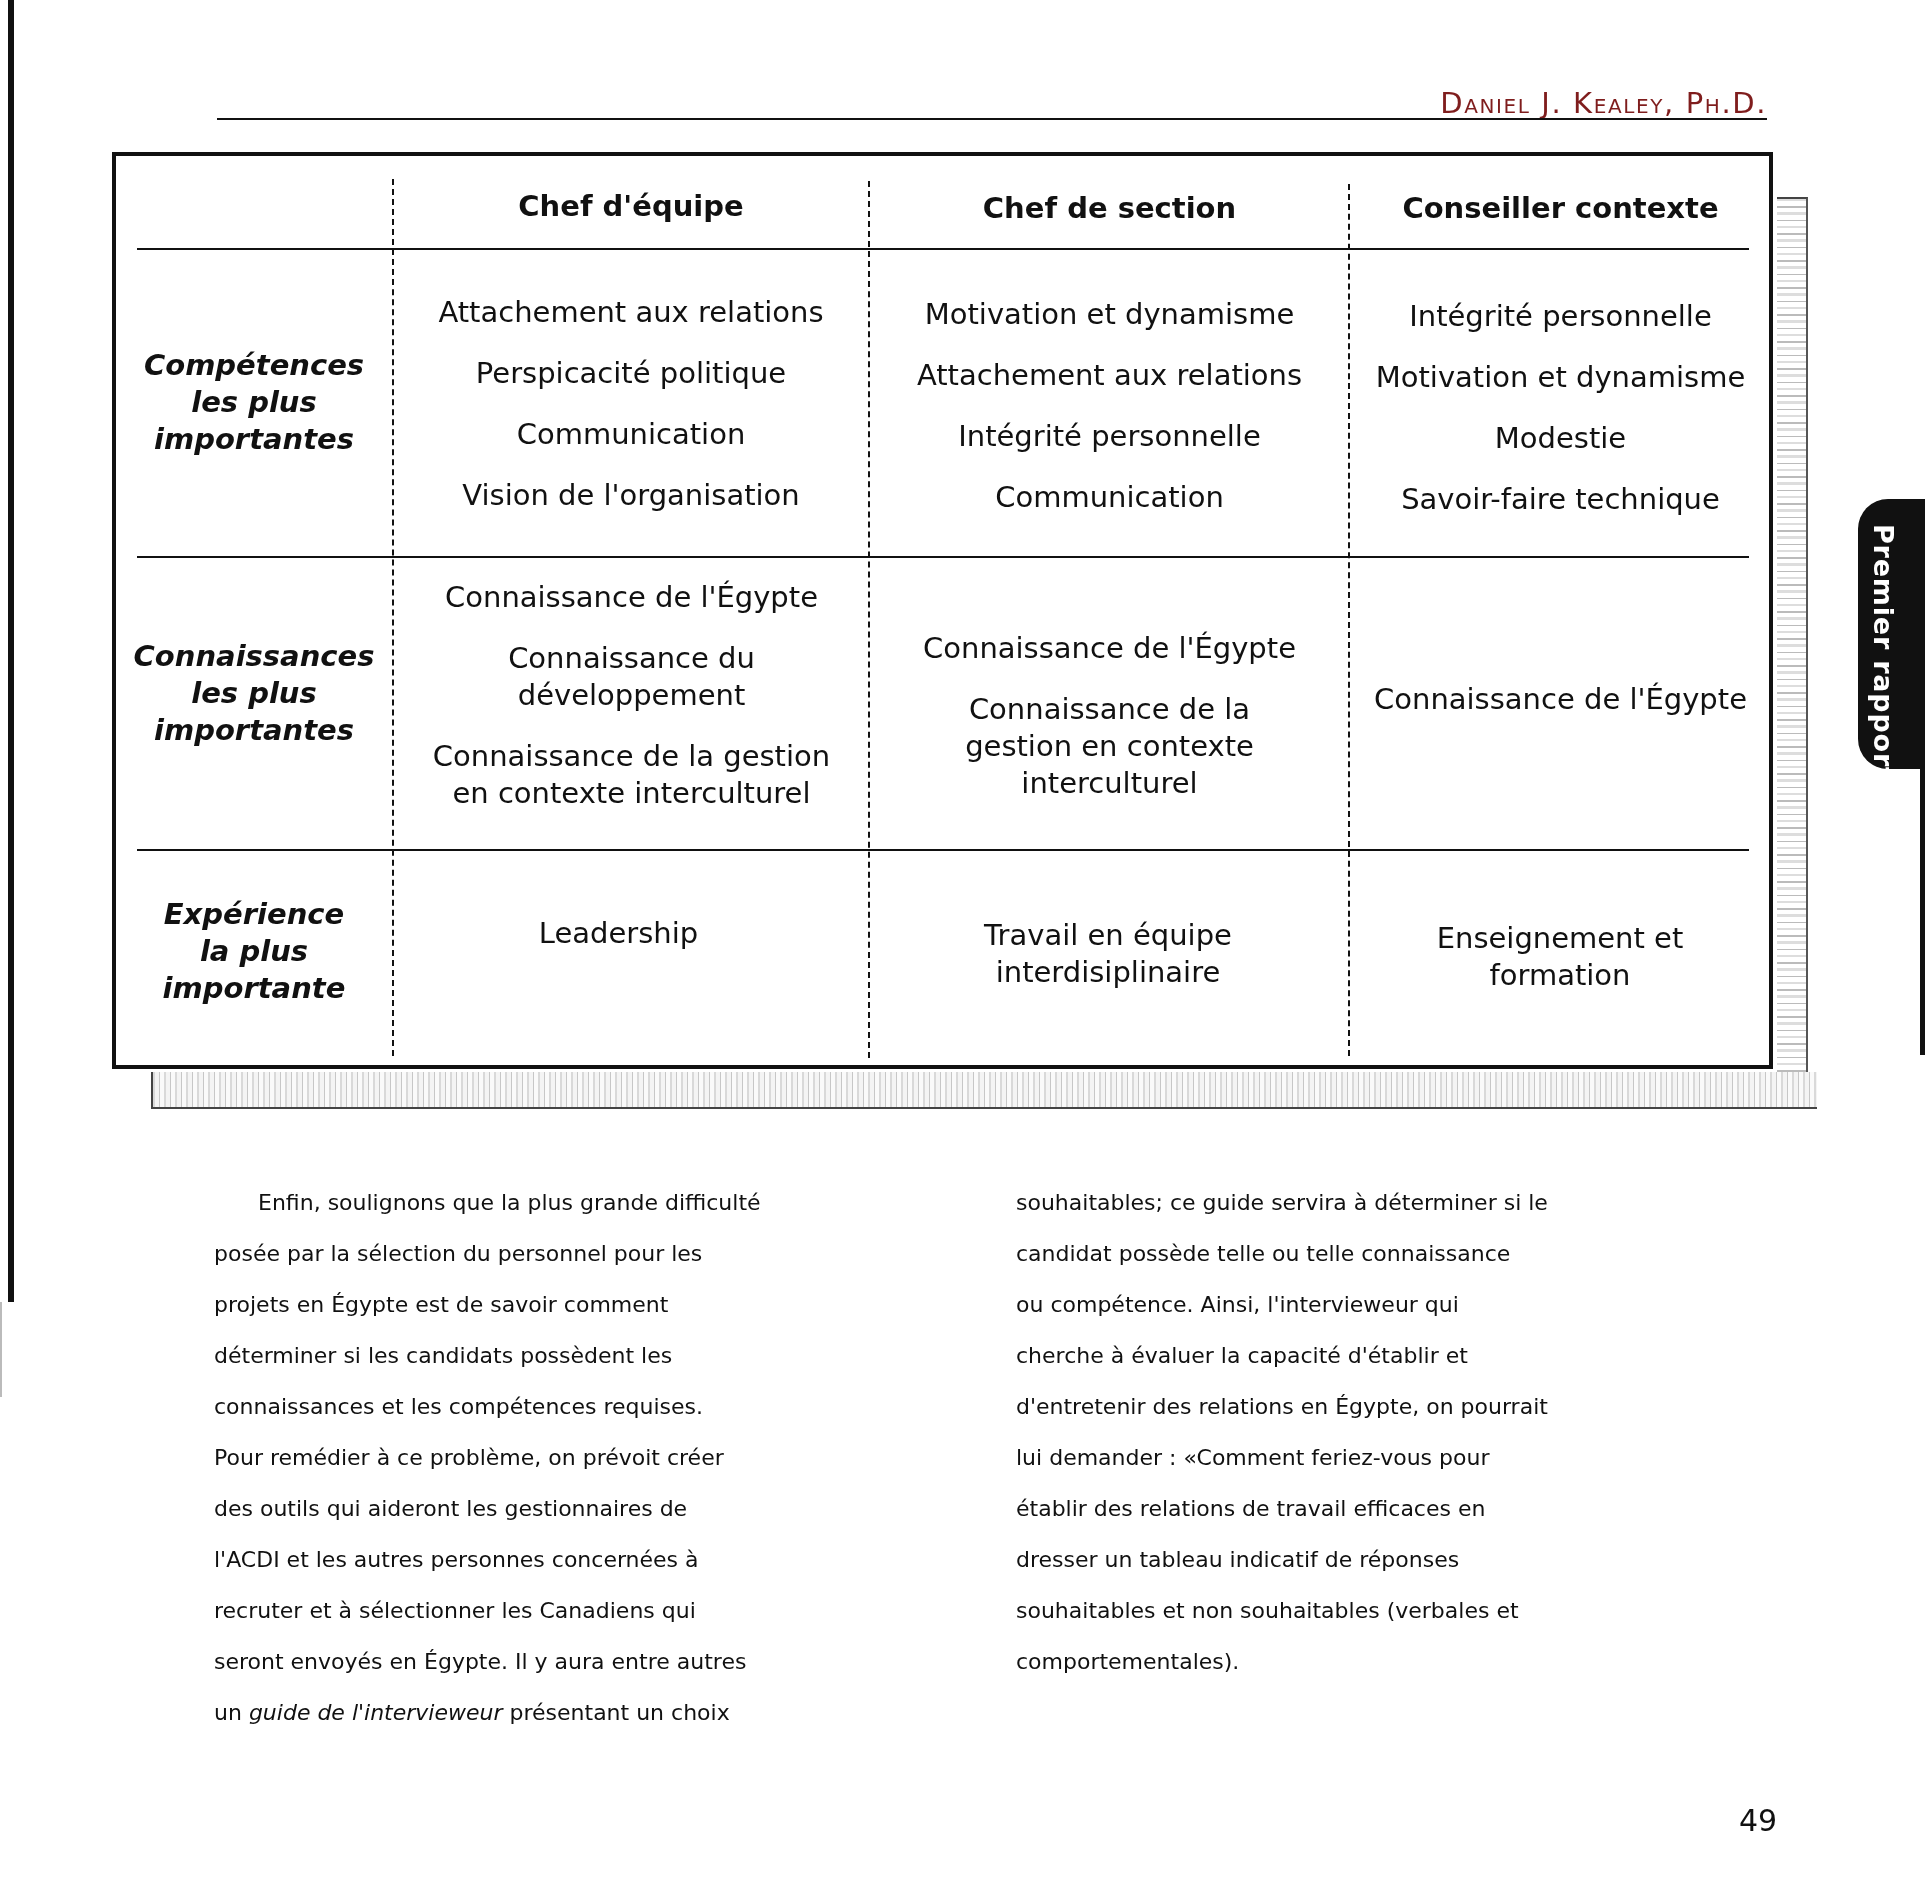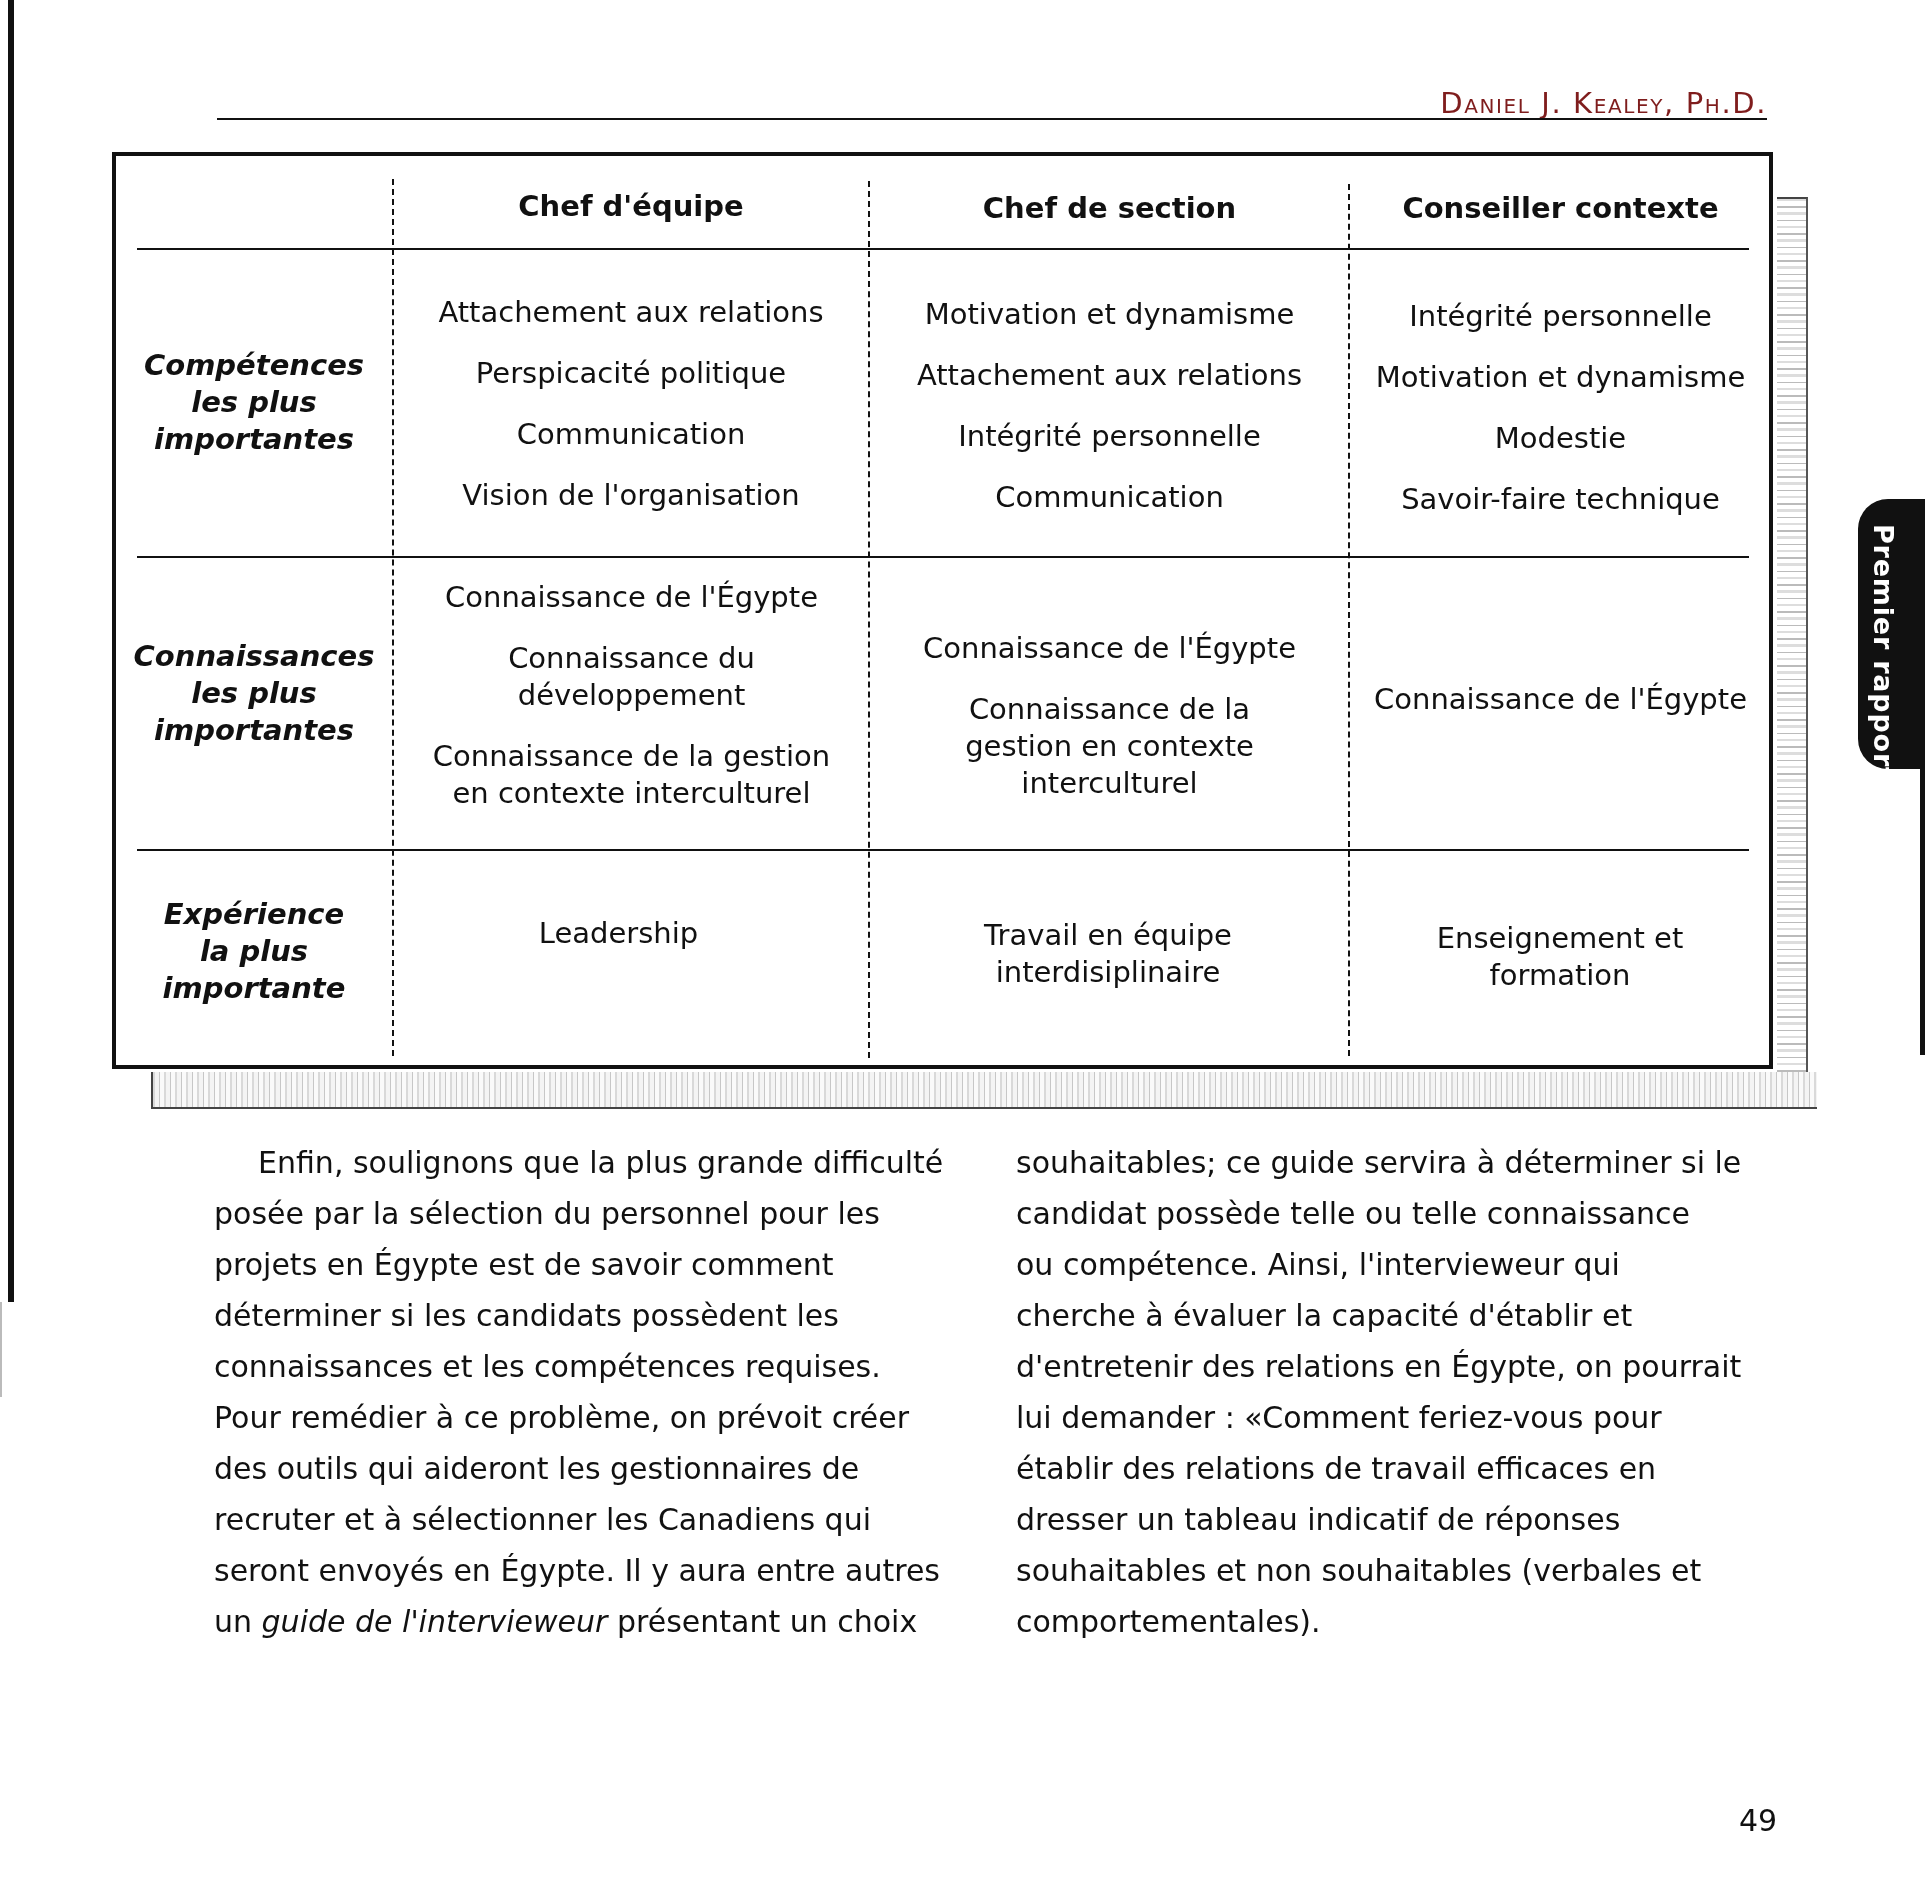--- a/index.html
+++ b/index.html
@@ -29,21 +29,21 @@
   .cell { position:absolute; text-align:center; font-size:29px; line-height:37px; }
   .cell .item { display:block; }
   .cell.spaced .item { margin-bottom:24px; }
 
   .tab { position:absolute; left:1858px; top:499px; width:67px; height:270px; background:#111;
          border-radius:30px 0 0 30px; }
   .tab-label { position:absolute; left:1868px; top:524px; color:#fff; font-weight:bold; font-size:27px;
                writing-mode:vertical-rl; letter-spacing:0.8px; }
   .right-bar { position:absolute; left:1920px; top:769px; width:5.6px; height:286px; background:#111; }
 
-  .body-col { position:absolute; top:1137px; width:762px; font-size:30px; line-height:51px; }
+  .body-col { position:absolute; top:1177px; width:762px; font-size:22px; line-height:51px; }
   .body-col p { margin:0; }
   .body-col .line { display:block; white-space:nowrap; }
   .indent { padding-left:44px; }
   .page-num { position:absolute; left:1739px; top:1803px; font-size:30px; }
 </style>
 </head>
 <body>
 
 <div class="scan-edge-left"></div>
 <div class="scan-edge-left-thin"></div>
@@ -131,20 +131,21 @@
 
 <div class="body-col" style="left:214px;">
   <p>
     <span class="line indent">Enfin, soulignons que la plus grande difficulté</span>
     <span class="line">posée par la sélection du personnel pour les</span>
     <span class="line">projets en Égypte est de savoir comment</span>
     <span class="line">déterminer si les candidats possèdent les</span>
     <span class="line">connaissances et les compétences requises.</span>
     <span class="line">Pour remédier à ce problème, on prévoit créer</span>
     <span class="line">des outils qui aideront les gestionnaires de</span>
+    <span class="line">l'ACDI et les autres personnes concernées à</span>
     <span class="line">recruter et à sélectionner les Canadiens qui</span>
     <span class="line">seront envoyés en Égypte. Il y aura entre autres</span>
     <span class="line"><span>un </span><em>guide de l'intervieweur</em><span> présentant un choix</span></span>
   </p>
 </div>
 
 <div class="body-col" style="left:1016px;">
   <p>
     <span class="line">souhaitables; ce guide servira à déterminer si le</span>
     <span class="line">candidat possède telle ou telle connaissance</span>

